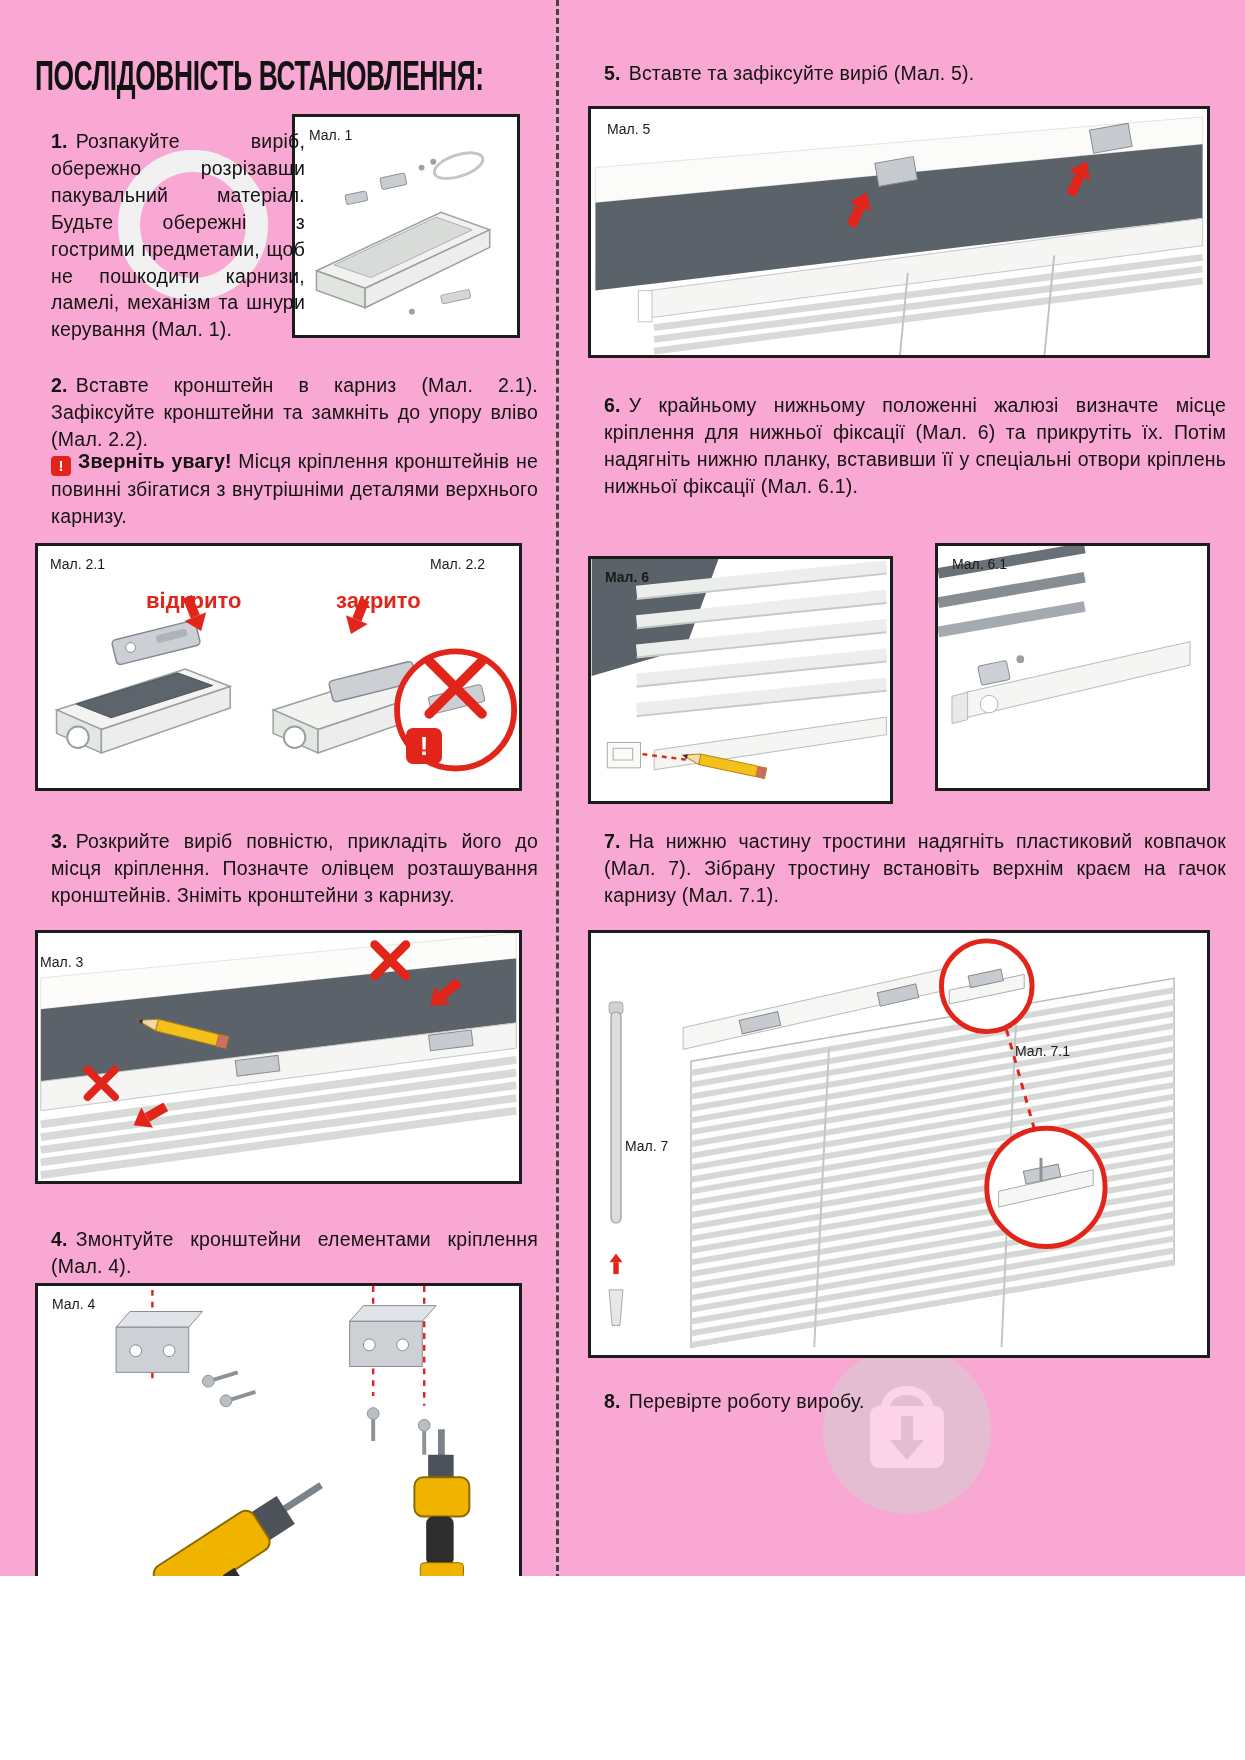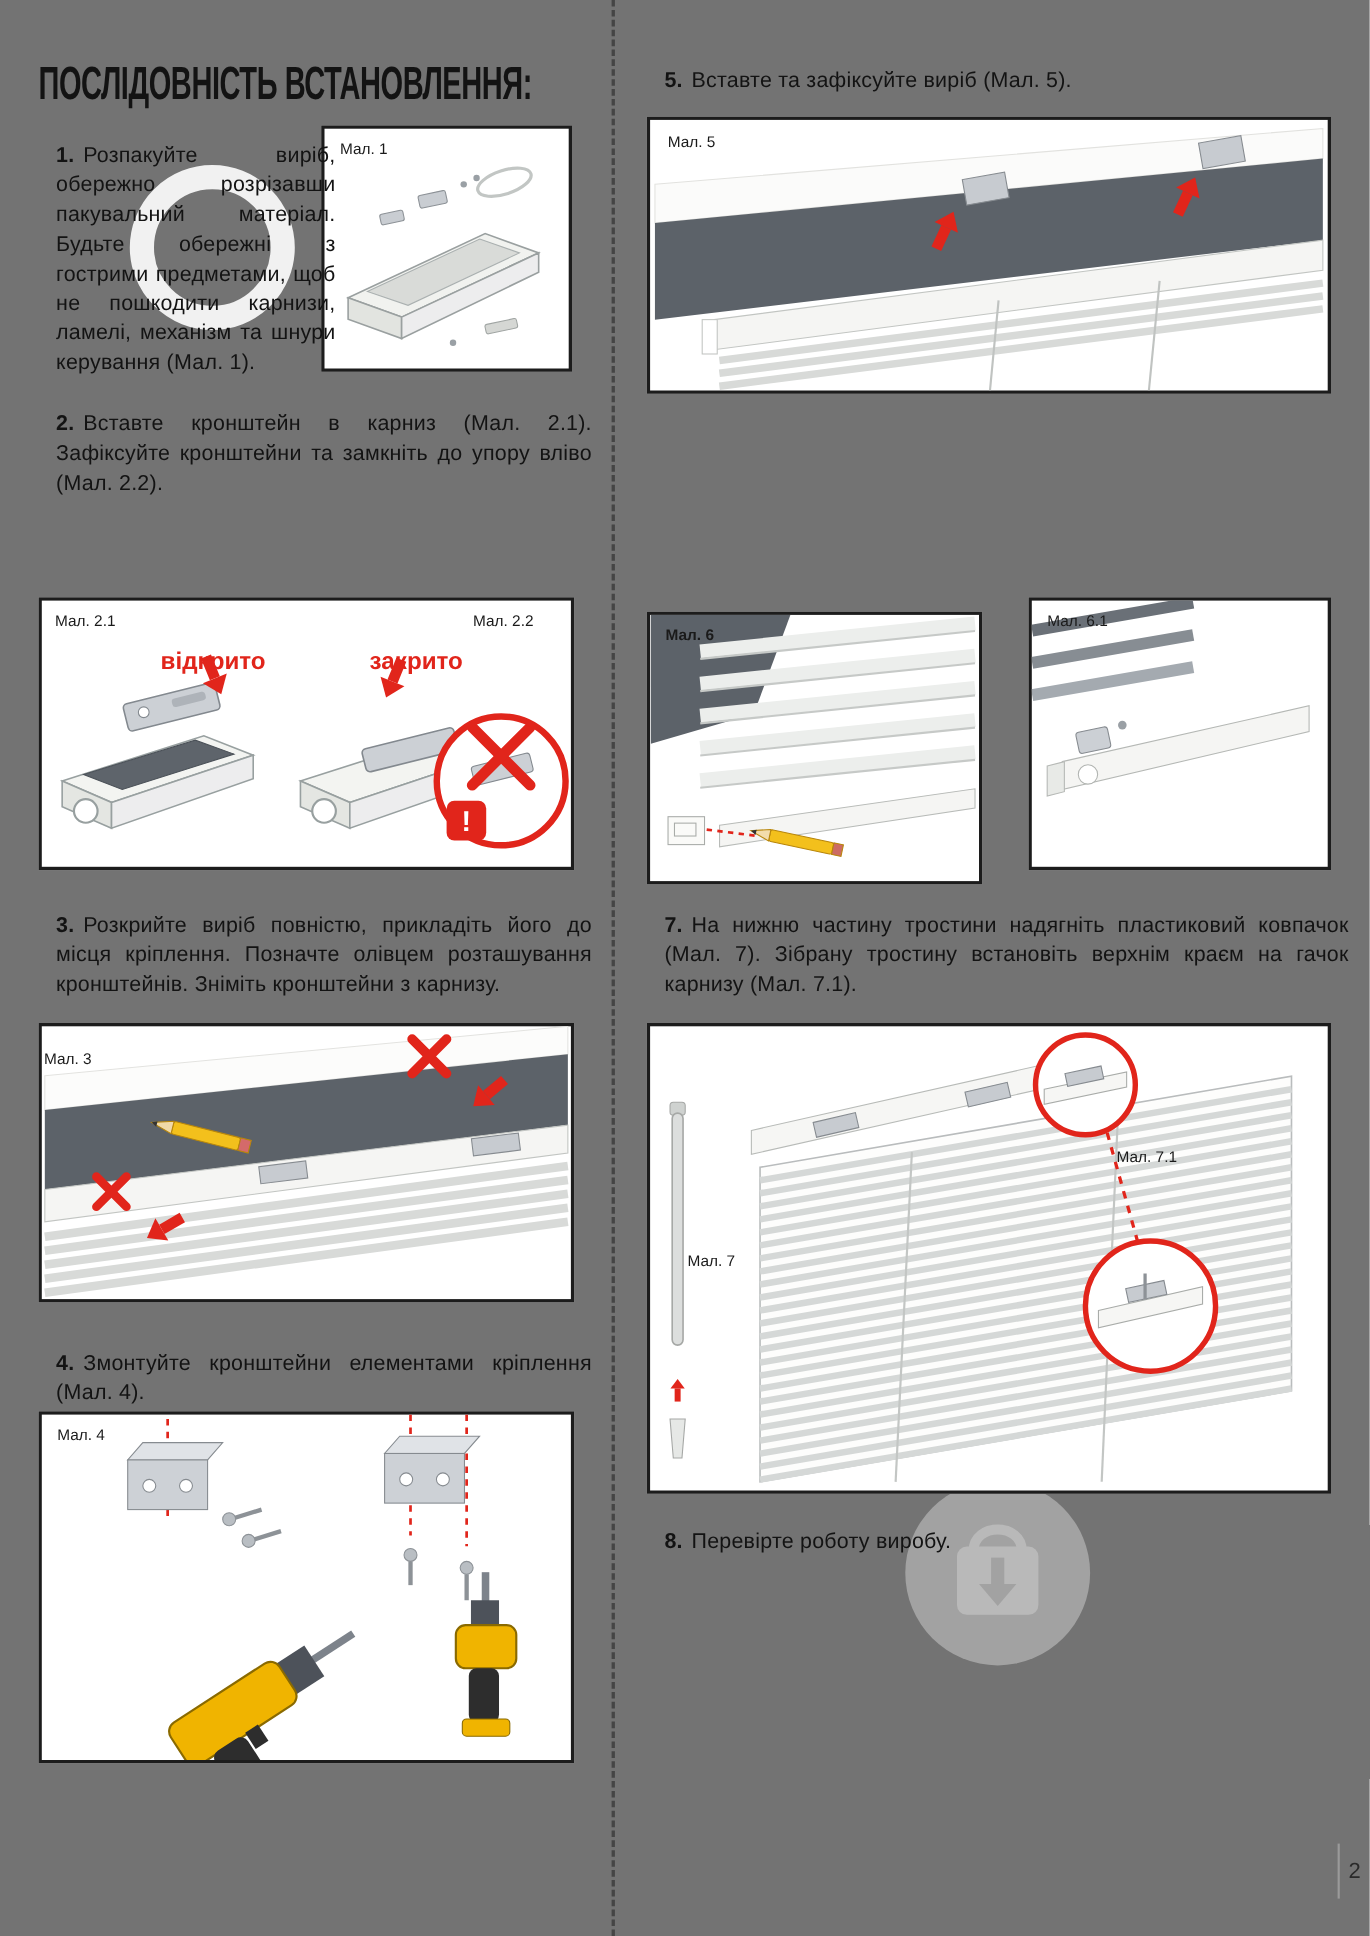--- a/index.html
+++ b/index.html
@@ -1,17 +1,17 @@
 <!DOCTYPE html>
 <html><head>
 <meta charset="utf-8">
 <style>
   * { box-sizing: border-box; }
   body { margin:0; background:#ffffff; }
-  .page { position:relative; width:1245px; height:1760px; background:#737373;
+  .page { position:relative; width:1245px; height:1576px; background:#f9a8d4;
           font-family:"Liberation Sans", sans-serif; color:#131313; overflow:hidden; }
   .divider { position:absolute; left:556px; top:0; height:1760px; width:0;
              border-left:3px dashed #454545; z-index:1; }
   .title { position:absolute; left:35px; top:30px; font-size:33px; font-weight:700;
            letter-spacing:-0.5px; white-space:nowrap;
            transform:scale(0.8,1.28); transform-origin:left top; }
   .para { position:absolute; font-size:19.5px; line-height:1.38; text-align:justify;
           letter-spacing:0.2px; margin:16px; z-index:2; }
   .para b.num { margin-right:8px; }
   .fig { position:absolute; border:3px solid #1c1c1c; background:#fff; z-index:1; }
@@ -62,20 +62,23 @@
         <rect x="150" y="180" width="30" height="9" rx="2" fill="#d5d7d4" stroke="#a0a5a3" transform="rotate(-12 165 184)"></rect>
         <circle cx="120" cy="200" r="3" fill="#9aa0a5"></circle>
       </g>
     </svg>
   </div>
 
   <p class="para" style="left:35px; top:356px; width:487px;">
     <b class="num">2.</b><span>Вставте кронштейн в карниз (Мал. 2.1). Зафіксуйте кронштейни та замкніть до упору вліво (Мал. 2.2).</span>
   </p>
 
+  <p class="para" style="left:35px; top:432px; width:487px;">
+    <span class="warn-badge-inline">!</span><b>Зверніть увагу!</b> <span>Місця кріплення кронштейнів не повинні збігатися з внутрішніми деталями верхнього карнизу.</span>
+  </p>
 
   <div class="fig" style="left:35px; top:543px; width:487px; height:248px;">
     <span class="fig-label" style="left:12px; top:10px;">Мал. 2.1</span>
     <span class="fig-label red" style="left:108px; top:10px;">відкрито</span>
     <span class="fig-label red" style="left:298px; top:10px;">закрито</span>
     <span class="fig-label" style="left:392px; top:10px;">Мал. 2.2</span>
     <div class="warn-badge-large" style="left:368px; top:182px;">!</div>
     <svg viewBox="0 0 487 248">
       <g>
         <polygon points="16,168 148,126 194,144 62,188" fill="#f3f4f1" stroke="#98a0a0" stroke-width="1.5"></polygon>
@@ -236,20 +239,23 @@
       <g stroke="#d8dad8" stroke-width="7">
         <line x1="60" y1="224" x2="622" y2="152"></line>
           <line x1="60" y1="236" x2="622" y2="164"></line>
         <line x1="60" y1="248" x2="622" y2="176"></line>
       </g>
       <line x1="470" y1="150" x2="460" y2="252" stroke="#c0c3c1" stroke-width="2"></line>
       <line x1="320" y1="168" x2="312" y2="252" stroke="#c0c3c1" stroke-width="2"></line>
     </svg>
   </div>
 
+  <p class="para" style="left:588px; top:376px; width:622px;">
+    <b class="num">6.</b><span>У крайньому нижньому положенні жалюзі визначте місце кріплення для нижньої фіксації (Мал. 6) та прикрутіть їх. Потім надягніть нижню планку, вставивши її у спеціальні отвори кріплень нижньої фіксації (Мал. 6.1).</span>
+  </p>
 
   <div class="fig" style="left:588px; top:556px; width:305px; height:248px;font-weight:bold;">
     <span class="fig-label" style="left:14px; top:10px;">Мал. 6</span>
     <svg viewBox="0 0 305 248">
       <polygon points="0,0 130,0 96,92 0,120" fill="#5c6269"></polygon>
       <g>
         <line x1="46" y1="34" x2="302" y2="8" stroke="#eceeec" stroke-width="13"></line>
           <line x1="46" y1="41" x2="302" y2="15" stroke="#c6c9c7" stroke-width="2"></line>
         <line x1="46" y1="64" x2="302" y2="38" stroke="#eceeec" stroke-width="13"></line>
           <line x1="46" y1="71" x2="302" y2="45" stroke="#c6c9c7" stroke-width="2"></line>

